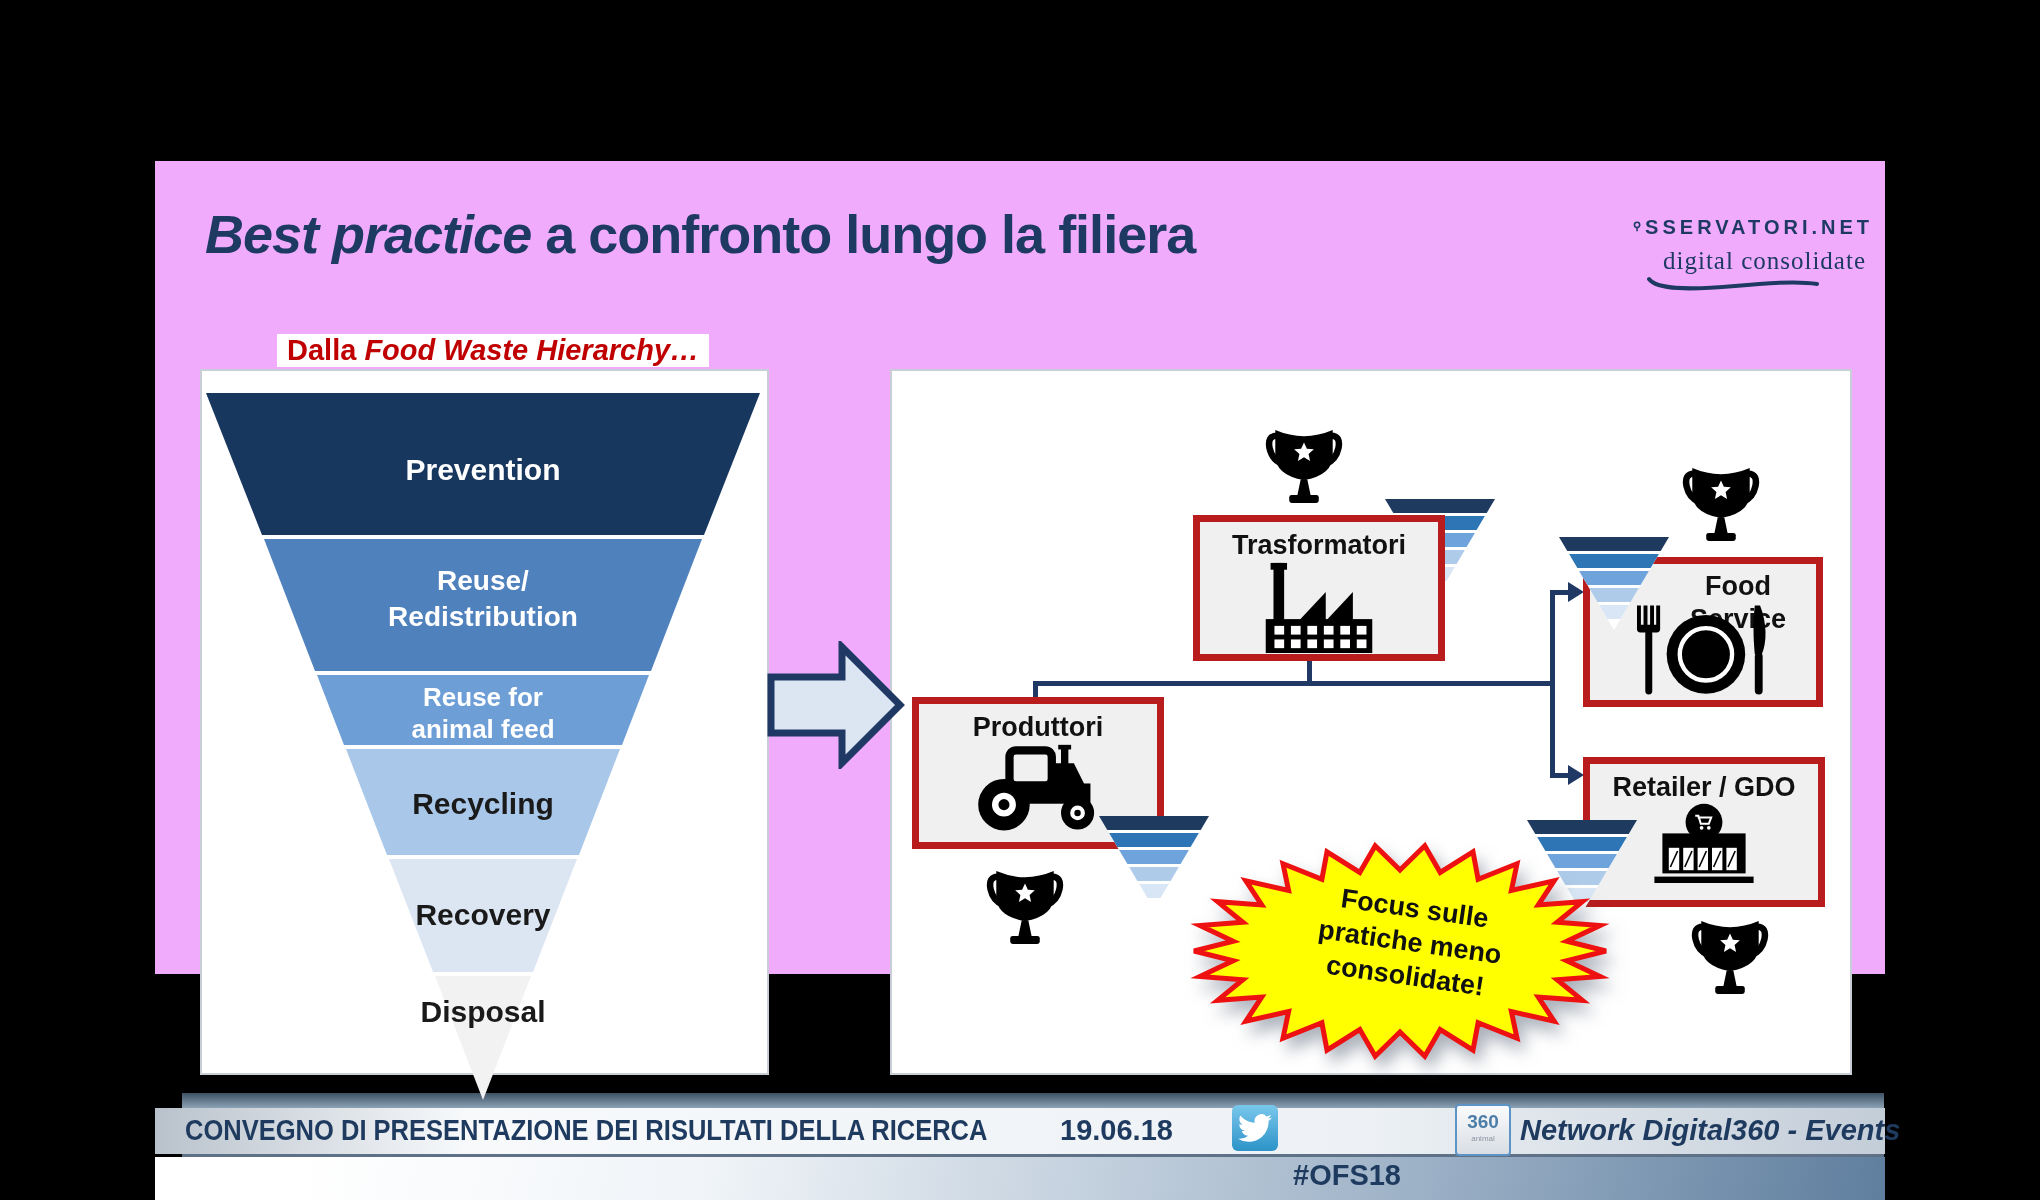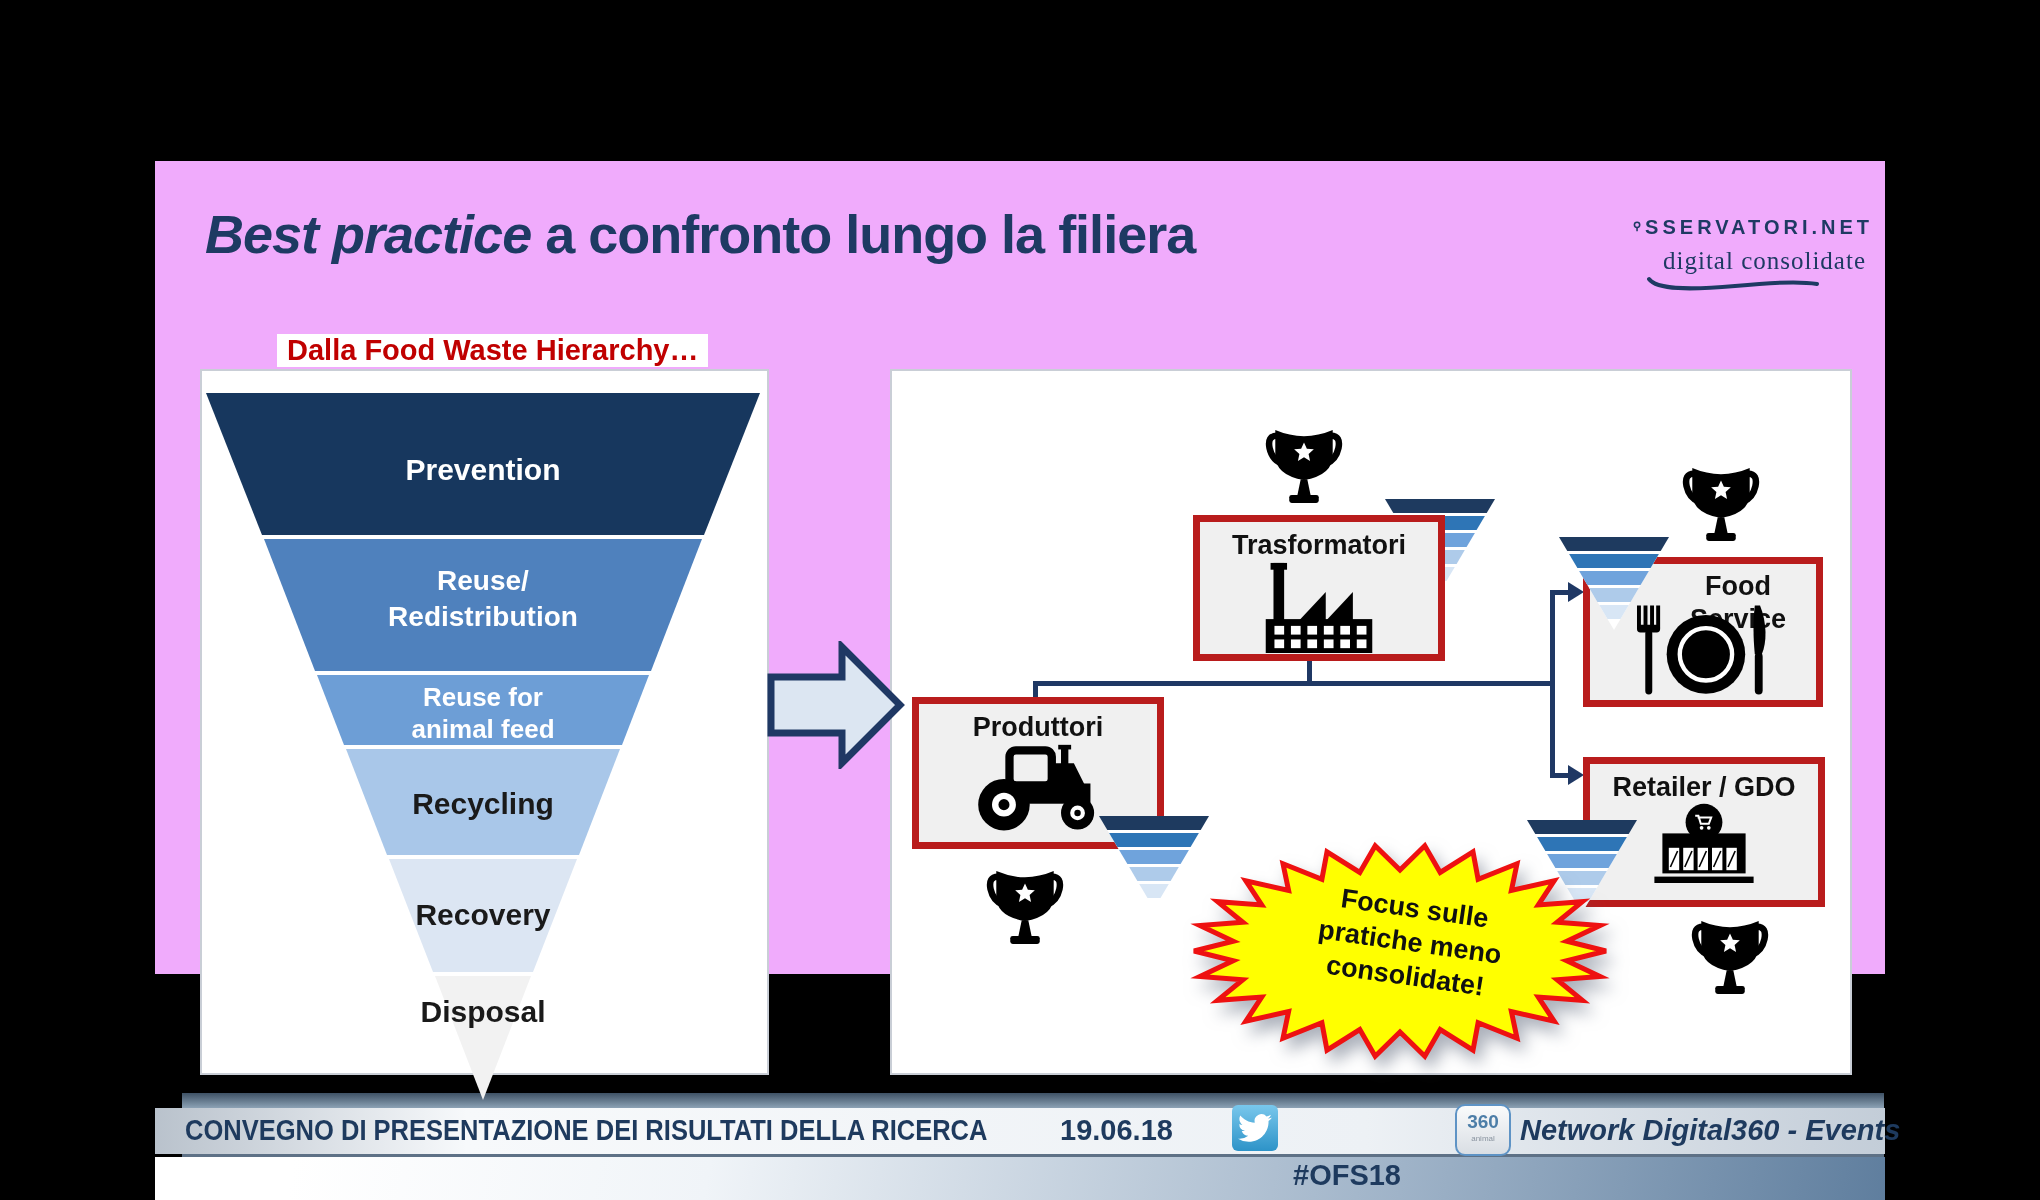--- a/index.html
+++ b/index.html
@@ -13,21 +13,21 @@
   .title .it{font-style:italic;font-weight:700;}
 
   
   .logo{left:1478px;top:48px;width:240px;color:#1E3A63;}
   .logo-row1{display:flex;align-items:center;gap:4px;}
   .logo-row1 .txt{font-size:20px;font-weight:700;letter-spacing:4px;}
   .logo-row2{font-family:"Liberation Serif","DejaVu Serif",serif;font-size:25px;letter-spacing:1px;margin:2px 0 0 30px;}
 
   
   .redhead{font-size:29px;font-weight:700;color:#C00000;background:#fff;padding:0 10px;white-space:nowrap;z-index:4;}
-  .redhead .it{margin-top:12px;}
+  .redhead .it{font-style:italic;margin-top:12px;}
 
   
   .panel{border:2px solid #C9CED6;background:#fff;z-index:1;}
 
   
   .conn{background:#1F3864;z-index:2;}
   .arrhead{width:0;height:0;border-left:16px solid #1F3864;border-top:10px solid transparent;border-bottom:10px solid transparent;z-index:2;}
 
   
   .node{background:#F0F0F0;border:7px solid #b91c1c;z-index:4;text-align:center;}
@@ -46,21 +46,21 @@
   .f-divider{left:27px;top:993px;width:1702px;height:3px;background:#5E7186;z-index:2;}
   .f-bottom{left:0;top:996px;width:1730px;height:43px;
     background:linear-gradient(100deg,#FFFFFF 8%,#F0F4F8 32%,#9FB3C8 72%,#5F7E9E 100%);z-index:2;}
   .f-text{font-size:29px;font-weight:700;color:#1E3A5E;z-index:3;white-space:nowrap;}
   .f-event{left:30px;top:953px;transform:scaleX(.88);transform-origin:left center;}
   .f-date{left:905px;top:953px;}
   .f-hash{left:1138px;top:998px;}
   .f-net{left:1365px;top:953px;font-style:italic;}
   .tw{left:1077px;top:944px;width:46px;height:46px;border-radius:6px;
     background:linear-gradient(#79C7EC,#2D93C8);z-index:3;display:flex;align-items:center;justify-content:center;}
-  .badge360{left:1300px;top:943px;width:52px;height:48px;border-radius:10px;border:2px solid #5E93C5;
+  .badge360{left:1300px;top:943px;width:52px;height:48px;border-radius:4px;border:2px solid #5E93C5;
     background:linear-gradient(#FAFBFC,#D9DEE4);z-index:3;text-align:center;}
   .badge360 .num{font-size:19px;color:#4D7EA8;line-height:26px;margin-top:3px;font-weight:600;}
   .badge360 .cap{font-size:8px;color:#8A94A0;line-height:8px;}
 </style>
 </head>
 <body>
 
 <div id="stage">
 <div id="slide">
 

